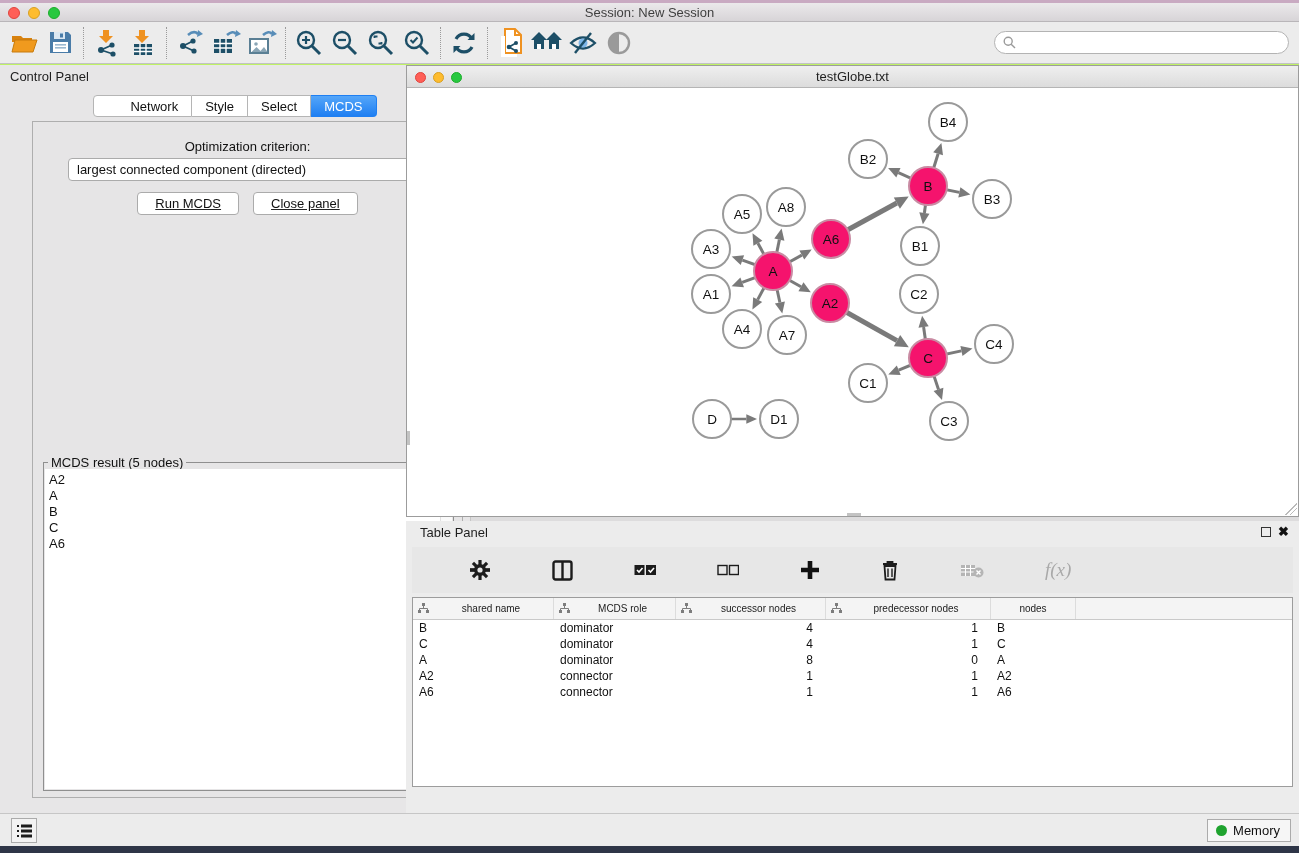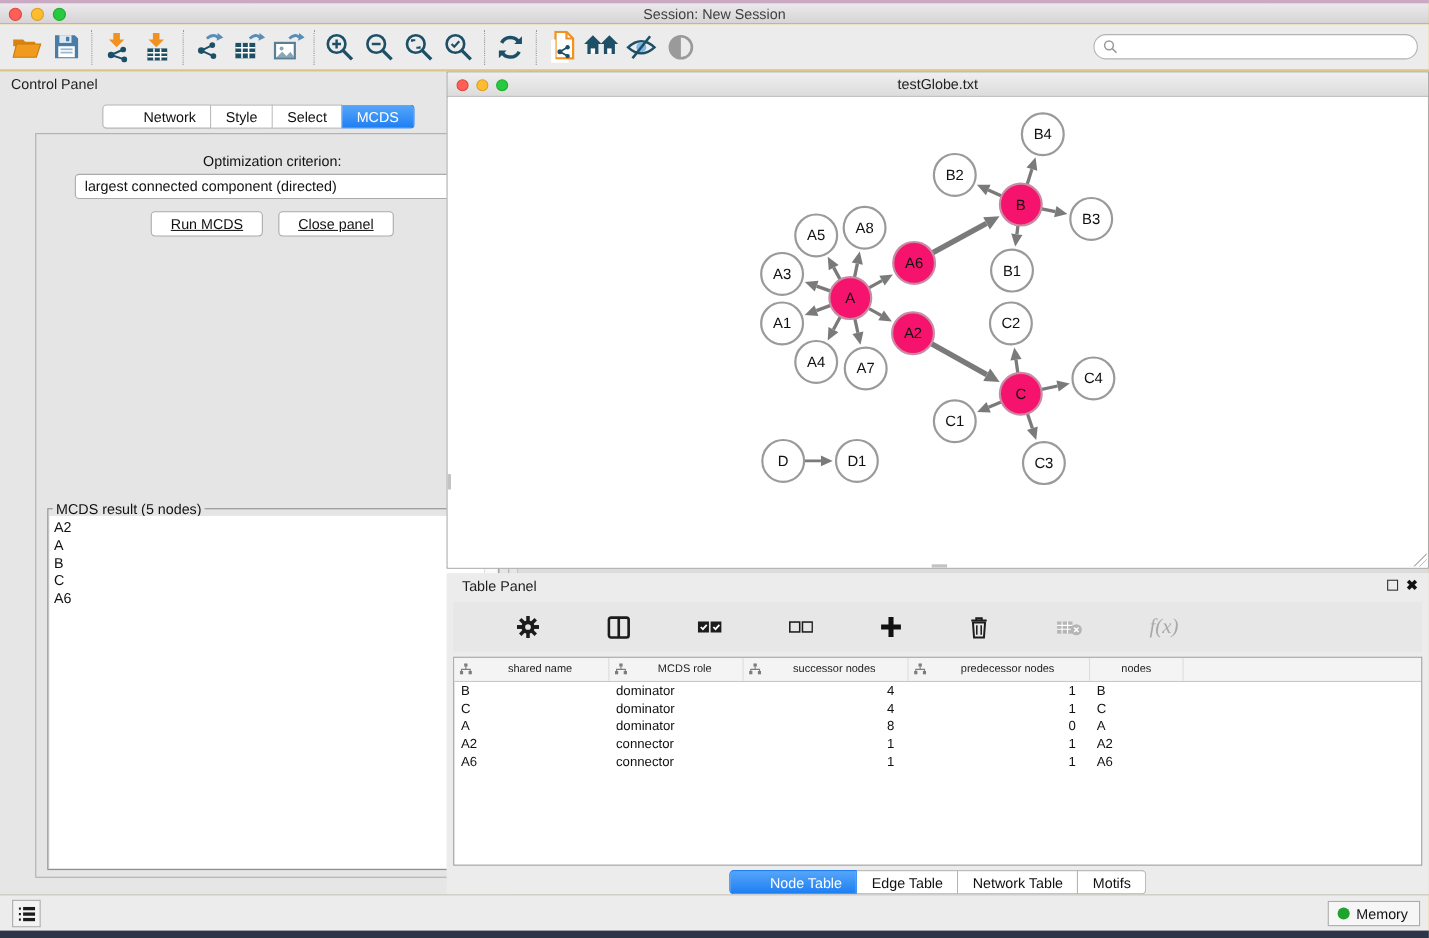--- a/index.html
+++ b/index.html
@@ -2,21 +2,21 @@
 <html><head>
 <meta charset="utf-8">
 <style>
   * { margin:0; padding:0; box-sizing:border-box; }
   html,body { width:1299px; height:853px; }
   body { font-family:"Liberation Sans", sans-serif; font-size:13px; color:#222; }
   .desktop { position:relative; width:1299px; height:853px; background:#c9aac2; overflow:hidden; }
   .bottom-strip { position:absolute; left:0; bottom:0; width:100%; height:7px; background:#2e3547; }
 
   
-  .app-window { position:absolute; left:0; top:3px; width:1299px; height:844px; background:#eab308; }
+  .app-window { position:absolute; left:0; top:3px; width:1299px; height:844px; background:#bef264; }
   .titlebar { position:relative; height:19px; background:linear-gradient(#ebe9eb,#d7d4d7); border-bottom:1px solid #b9b6b9; text-align:center; line-height:19px; color:#3f3f3f; }
   .lights { position:absolute; left:8px; top:0; height:19px; display:flex; align-items:center; gap:8px; }
   .light { width:12px; height:12px; border-radius:50%; }
   .light.red { background:#ff5f57; border:0.5px solid #e0443e; }
   .light.yellow { background:#febc2e; border:0.5px solid #d9a022; }
   .light.green { background:#28c840; border:0.5px solid #1dad2b; }
 
   
   .toolbar { position:relative; height:42px; background:#ececec; border-bottom:1px solid #c2c2c2; display:flex; align-items:center; padding-left:6px; }
   .tool { width:36px; height:34px; display:flex; align-items:center; justify-content:center; cursor:default; }
@@ -580,28 +580,20 @@
               </div>
               <div class="dt-row">
                 <div class="dt-cell" style="width: 141px;">A6</div>
                 <div class="dt-cell" style="width: 122px;">connector</div>
                 <div class="dt-cell right" style="width: 150px;">1</div>
                 <div class="dt-cell right" style="width: 165px;">1</div>
                 <div class="dt-cell" style="width: 85px;">A6</div>
               </div>
             </div>
         </div>
-        <div class="tp-tabs">
-          <div class="tabgroup" id="tp-tabgroup">
-              <div class="tab active">Node Table</div>
-              <div class="tab">Edge Table</div>
-              <div class="tab">Network Table</div>
-              <div class="tab">Motifs</div>
-            </div>
-        </div>
       </div>
     </div>
 
     <div class="statusbar">
       <div class="list-btn">
         <svg width="15" height="14" viewBox="0 0 15 14">
             <g fill="#1c1c1c">
               <rect x="0" y="1" width="2" height="2"></rect>
               <rect x="4" y="0.5" width="11" height="3"></rect>
               <rect x="0" y="6" width="2" height="2"></rect>

